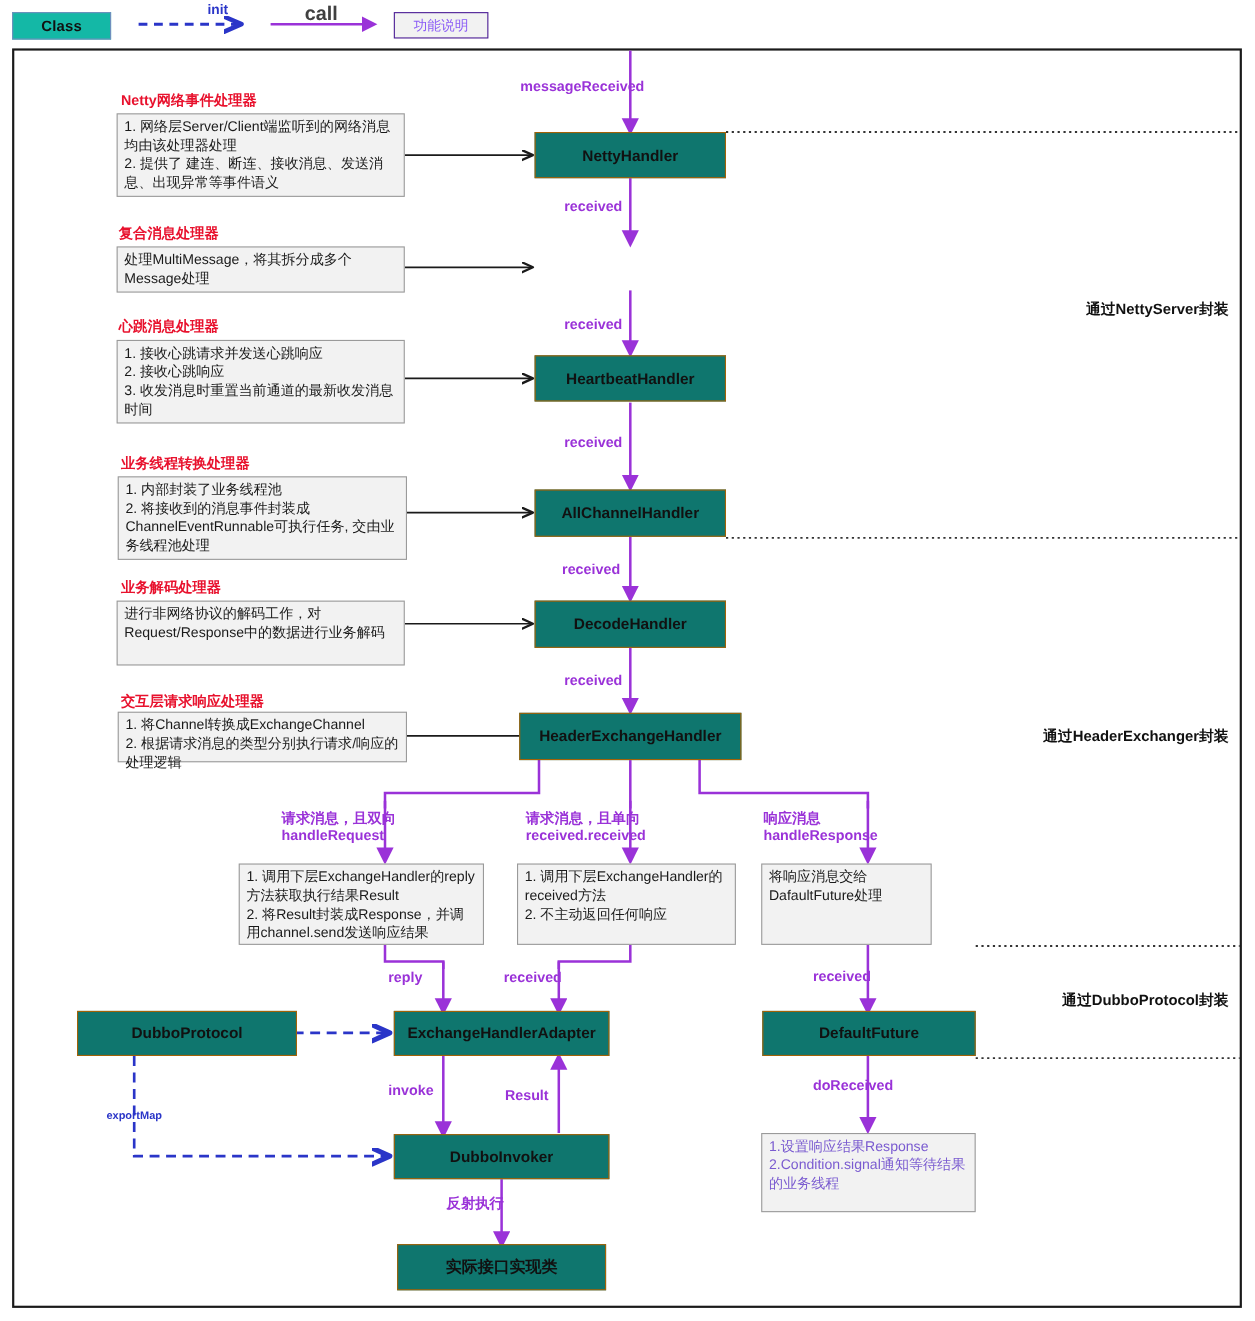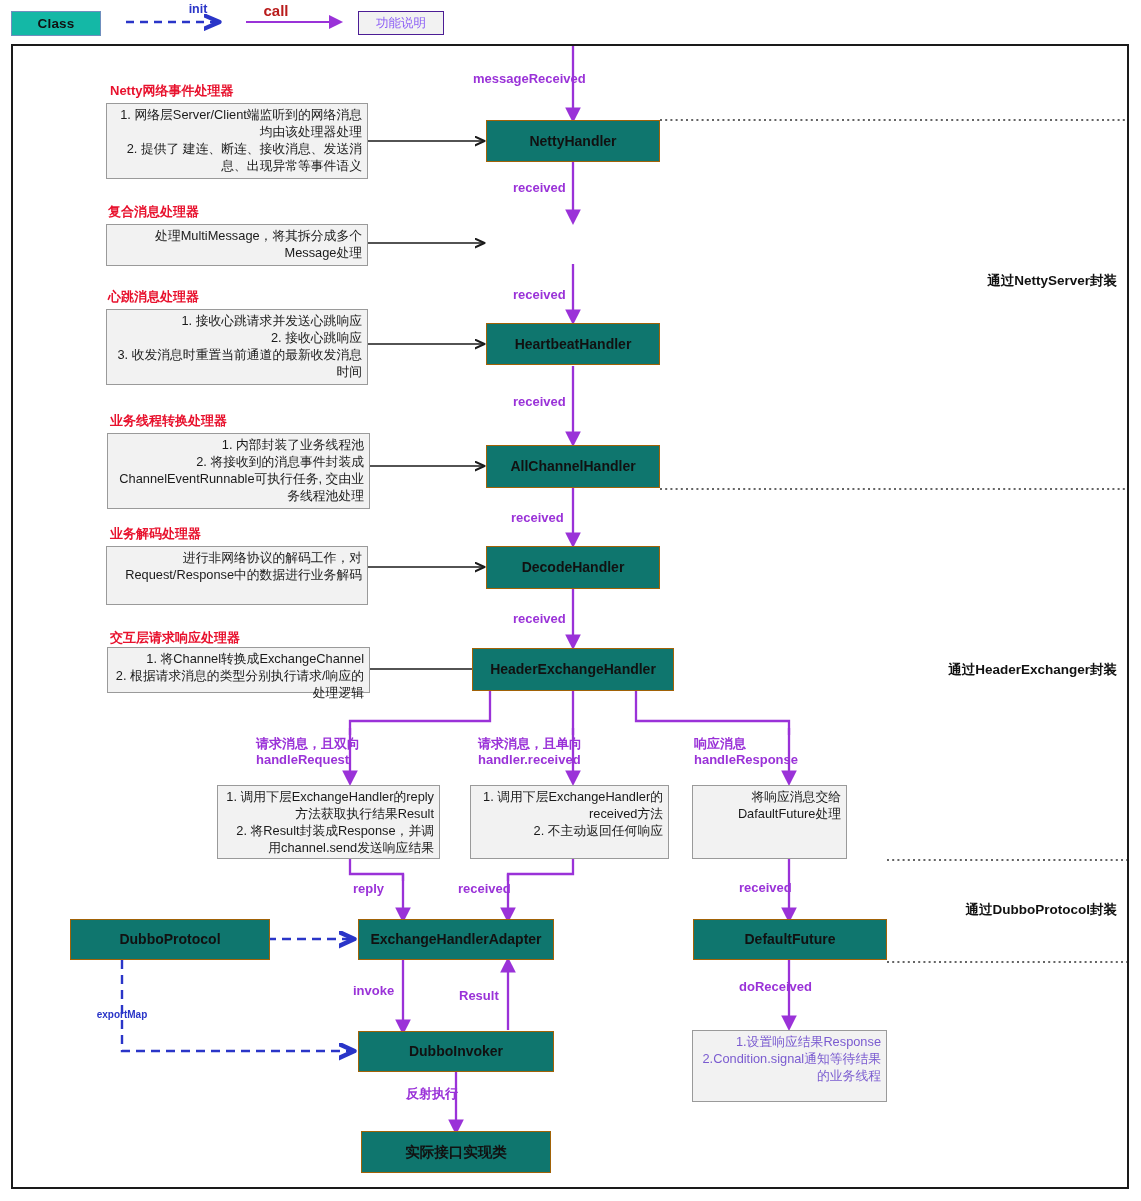--- a/index.html
+++ b/index.html
@@ -12,22 +12,22 @@
     position:absolute;left:11px;top:11px;width:88px;height:23px;
     background:#14b8a6;border:1px solid #6f8fbe;
     font-size:13.5px;font-weight:bold;color:#111;
     display:flex;align-items:center;justify-content:center;letter-spacing:.2px;
   }
   .legend-init-label{
     position:absolute;left:158px;top:2px;width:80px;text-align:center;
     font-size:12.5px;font-weight:bold;color:#2a35c8;
   }
   .legend-call-label{
-    position:absolute;left:236px;top:2px;width:80px;text-align:center;
-    font-size:15px;font-weight:bold;color:#b91c1c;
+    position:absolute;left:252px;top:2px;width:80px;text-align:center;
+    font-size:18px;font-weight:bold;color:#404040;
   }
   .legend-desc{
     position:absolute;left:358px;top:11px;width:84px;height:22px;
     background:#f2f2f2;border:1px solid #4c1d95;
     font-size:12.5px;color:#8b5cf6;display:flex;align-items:center;justify-content:center;
   }
   #legend svg{position:absolute;left:0;top:0;}
 
   
   #frame{position:absolute;left:11px;top:44px;width:1118px;height:1145px;border:2px solid #1a1a1a;box-sizing:border-box;}
@@ -40,21 +40,21 @@
     font-size:14px;font-weight:bold;color:#111;text-align:center;
     line-height:1.15;
   }
   .cbox.cn{font-size:14.5px;}
 
   
   .nbox{
     position:absolute;box-sizing:border-box;
     background:#f2f2f2;border:1px solid #9a9a9a;
     font-size:12.8px;color:#1a1a1a;line-height:1.32;
-    padding:3px 5px 3px 6px;white-space:pre-line;text-align:right;
+    padding:3px 5px 3px 6px;white-space:pre-line;
   }
   .nbox.purple{color:#7a5bd0;}
 
   
   .rtitle{
     position:absolute;font-size:13px;font-weight:bold;color:#e8112d;white-space:nowrap;
   }
 
   
   .plabel{
@@ -218,21 +218,21 @@
   <div class="plabel" style="left:473px;top:71px;width:200px;">messageReceived</div>
   <div class="plabel" style="left:513px;top:180px;width:120px;">received</div>
   <div class="plabel" style="left:513px;top:287px;width:120px;">received</div>
   <div class="plabel" style="left:513px;top:394px;width:120px;">received</div>
   <div class="plabel" style="left:511px;top:510px;width:120px;">received</div>
   <div class="plabel" style="left:513px;top:611px;width:120px;">received</div>
 
   <div class="plabel" style="left:256px;top:736px;width:190px;">请求消息，且双向
 handleRequest</div>
   <div class="plabel" style="left:478px;top:736px;width:190px;">请求消息，且单向
-handler.received</div>
+received.received</div>
   <div class="plabel" style="left:694px;top:736px;width:190px;">响应消息
 handleResponse</div>
 
   <div class="plabel" style="left:353px;top:881px;width:100px;">reply</div>
   <div class="plabel" style="left:458px;top:881px;width:100px;">received</div>
   <div class="plabel" style="left:739px;top:880px;width:100px;">received</div>
 
   <div class="plabel" style="left:353px;top:983px;width:100px;">invoke</div>
   <div class="plabel" style="left:459px;top:988px;width:100px;">Result</div>
   <div class="plabel" style="left:739px;top:979px;width:100px;">doReceived</div>

